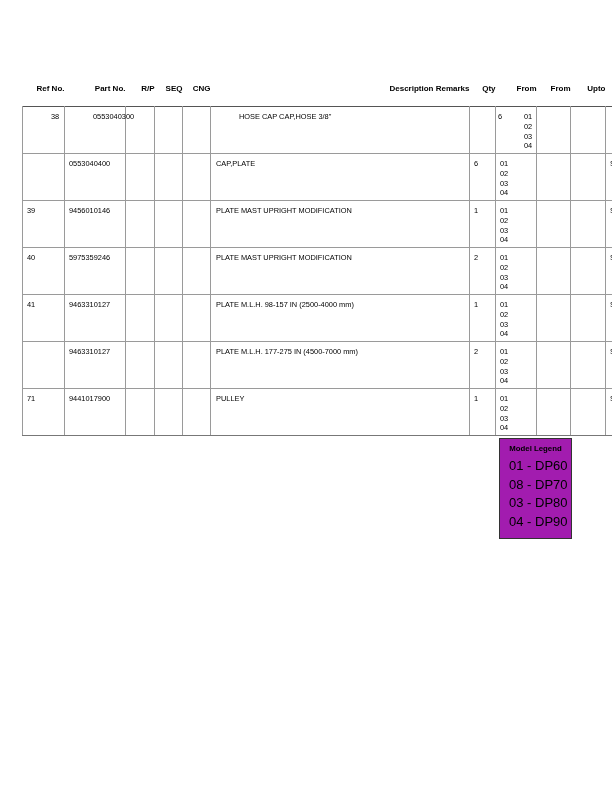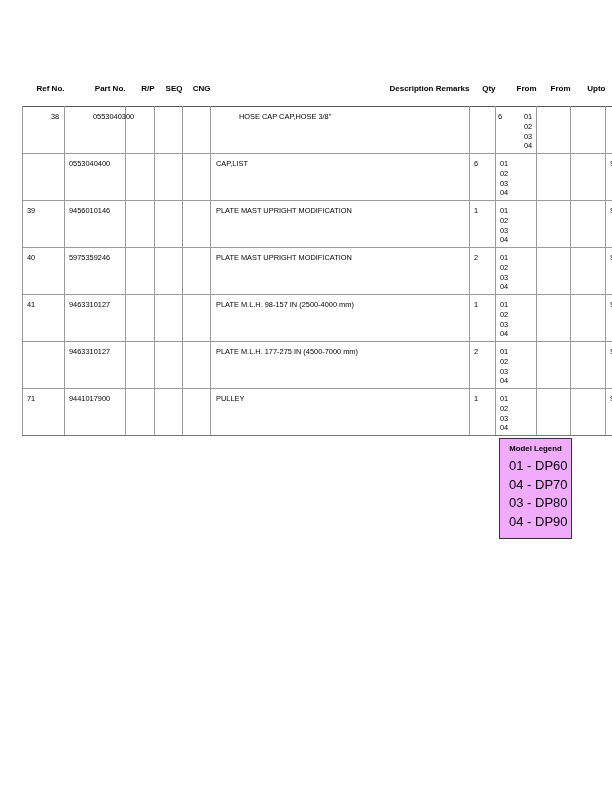--- a/index.html
+++ b/index.html
@@ -104,21 +104,21 @@
 
   .desc-text { display: block; max-width: 240px; }
 
   
   .model-legend {
     position: absolute;
     left: 499px;
     top: 438px;
     width: 73px;
     border: 1.1px solid #333333;
-    background: #f0abfc;
+    background: #a21caf;
     padding: 5px 0 7px 0;
     box-sizing: border-box;
   }
   .model-legend .legend-title {
     font-size: 7.8px;
     font-weight: bold;
     text-align: center;
     margin-bottom: 4px;
   }
   .model-legend .legend-item {
@@ -173,21 +173,21 @@
           <td class="c-upto"></td>
           <td class="c-mr">S</td>
         </tr>
         <tr>
           <td class="c-ref"></td>
           <td class="c-part">0553040400</td>
           <td class="c-rp"></td>
           <td class="c-seq"></td>
           <td class="c-cng"></td>
           <td class="c-desc">
-            <span class="desc-text">CAP,LIST</span>
+            <span class="desc-text">CAP,PLATE</span>
           </td>
           <td class="c-qty">6</td>
           <td class="c-model">
             <div class="model-stack">
               <span>01</span>
               <span>02</span>
               <span>03</span>
               <span>04</span>
             </div>
           </td>
@@ -305,19 +305,19 @@
           <td class="c-upto"></td>
           <td class="c-mr">S</td>
         </tr>
       </tbody>
   </table>
 
   <div class="model-legend">
     <div class="legend-title">Model Legend</div>
     <div>
         <div class="legend-item">01 - DP60</div>
-        <div class="legend-item">04 - DP70</div>
+        <div class="legend-item">08 - DP70</div>
         <div class="legend-item">03 - DP80</div>
         <div class="legend-item">04 - DP90</div>
       </div>
   </div>
 
 </div>
 
 </body></html>

